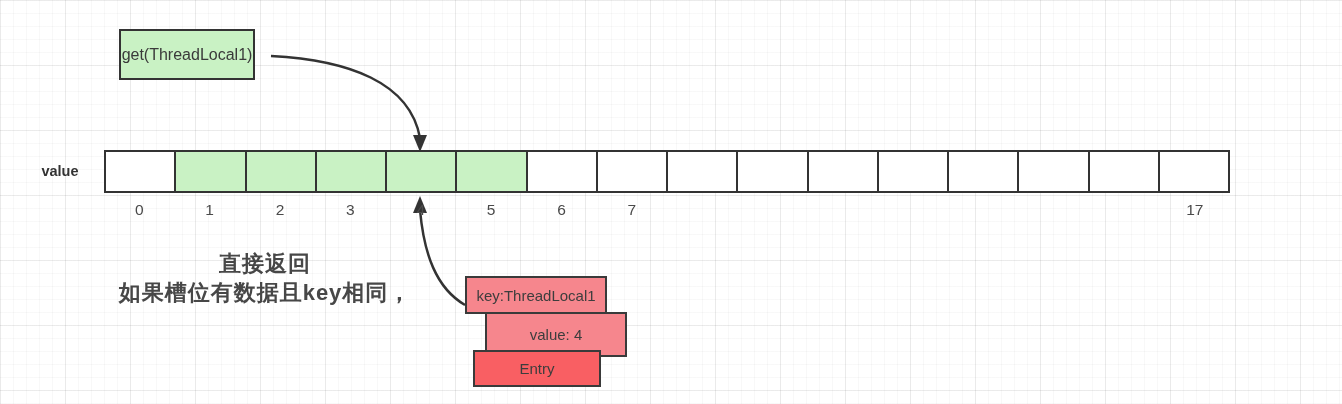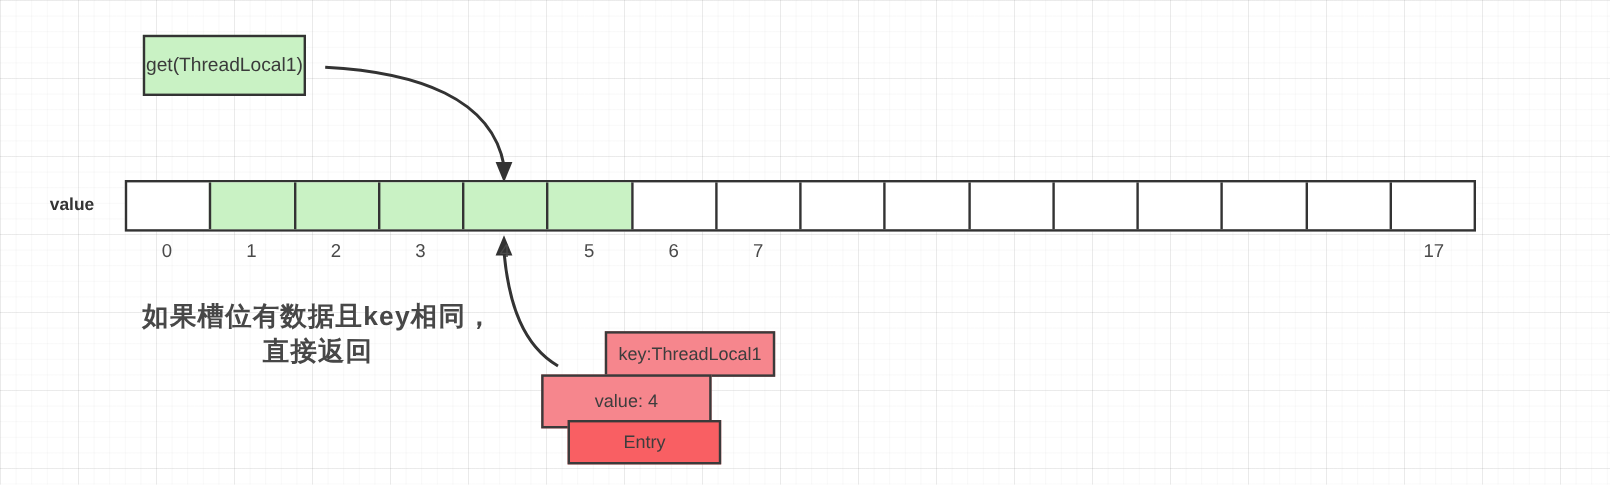--- a/index.html
+++ b/index.html
@@ -49,22 +49,22 @@
   .note {
     position: absolute; left: 95px; top: 249px; width: 340px;
     text-align: center; font-size: 22px; font-weight: bold; color: #474747;
     line-height: 1.32; letter-spacing: 1px;
   }
 
   .entry-key, .entry-value, .entry-base {
     position: absolute; display: flex; align-items: center; justify-content: center;
     border: 2px solid #3a3a3a; font-size: 15px; color: #3d3d3d;
   }
-  .entry-key   { left: 465px; top: 276px; width: 142px; height: 38px; background: #f6868d; margin-left: 39px; }
-  .entry-value { left: 451px; top: 312px; width: 142px; height: 45px; background: #f6868d; }
+  .entry-key   { left: 465px; top: 276px; width: 142px; height: 38px; background: #f6868d; }
+  .entry-value { left: 485px; top: 312px; width: 142px; height: 45px; background: #f6868d; }
   .entry-base  { left: 473px; top: 350px; width: 128px; height: 37px; background: #f95f63; }
 </style>
 </head>
 <body>
 
 <div class="canvas">
 
   <div class="get-box">
     <span>get(ThreadLocal1)</span>
   </div>
@@ -114,22 +114,22 @@
     <div class="idx"></div>
     <div class="idx"></div>
     <div class="idx"></div>
     <div class="idx"></div>
     <div class="idx"></div>
     <div class="idx"></div>
     <div class="idx">17</div>
   </div>
 
   <div class="note">
+    <div>直接返回</div>
     <div>如果槽位有数据且key相同，</div>
-    <div>直接返回</div>
   </div>
 
   <div class="entry-key">
     <span>key:ThreadLocal1</span>
   </div>
   <div class="entry-value">
     <span>value: 4</span>
   </div>
   <div class="entry-base">
     <span>Entry</span>

